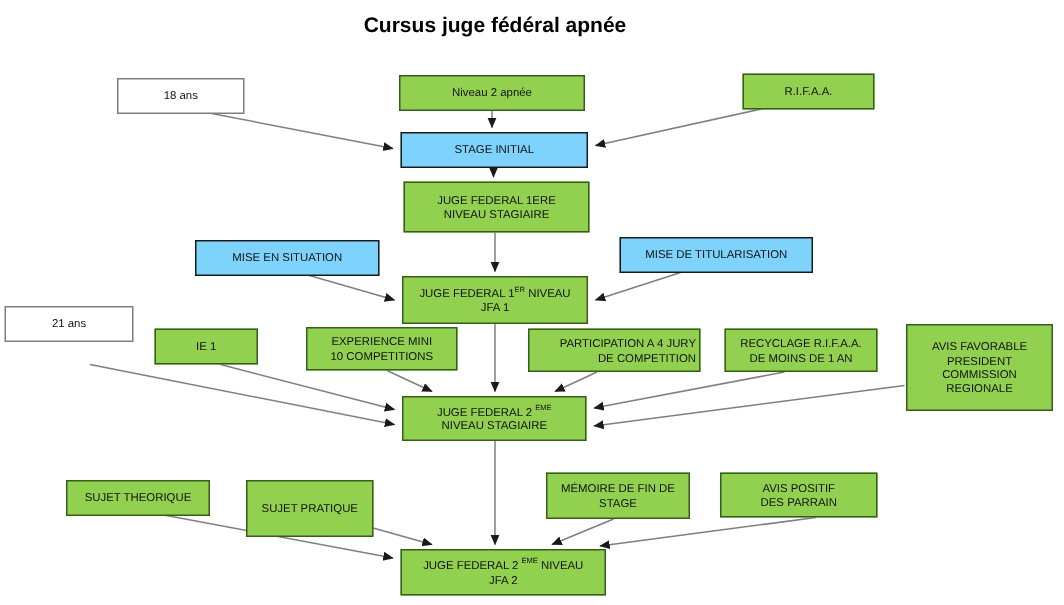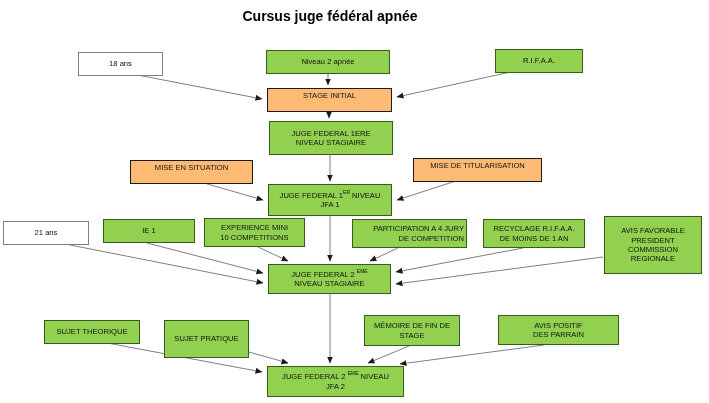--- a/index.html
+++ b/index.html
@@ -13,42 +13,42 @@
   }
   svg.edges{position:absolute;top:0;left:0;width:709px;height:403px;}
   .edge{stroke:#7f7f7f;stroke-width:1;}
   .node{
     position:absolute;box-sizing:border-box;display:flex;flex-direction:column;
     align-items:center;justify-content:center;text-align:center;
     font-size:7.6px;line-height:1.25;letter-spacing:0;padding:11px 2px;
   }
   .node sup{font-size:5px;vertical-align:super;line-height:0;}
   .green{background:#92D050;border:1.3px solid #355e1a;}
-  .yellow{background:#fdba74;border:1.3px solid #1a1a1a;justify-content:flex-end;}
+  .yellow{background:#7dd3fc;border:1.3px solid #1a1a1a;}
   .white{background:#FFFFFF;border:1.3px solid #7f7f7f;}
   
   #n-age18{left:78px;top:52px;width:85px;height:20px;}
   #n-niveau2{left:266px;top:50px;width:124px;height:22px;}
   #n-rifaa{left:495px;top:49px;width:88px;height:22px;}
   #n-stage-initial{left:267px;top:88px;width:125px;height:23px;}
   #n-jf1-stagiaire{left:269px;top:121px;width:124px;height:34px;}
   #n-mise{left:130px;top:160px;width:123px;height:21px;}
   #n-phase{left:413px;top:158px;width:129px;height:21px;}
   #n-jfa1{left:268px;top:184px;width:124px;height:32px;}
-  #n-age21{left:3px;top:221px;width:86px;height:22px;}
-  #n-ie1{left:103px;top:219px;width:92px;height:24px;}
+  #n-age21{left:3px;top:204px;width:86px;height:22px;}
+  #n-ie1{left:103px;top:219px;width:69px;height:24px;}
   #n-experience{left:204px;top:218px;width:101px;height:29px;}
   #n-participation{left:352px;top:219px;width:115px;height:29px;align-items:flex-end;}
   #n-recyclage{left:483px;top:219px;width:102px;height:29px;}
   #n-avis-favorable{left:604px;top:216px;width:98px;height:58px;}
   #n-jf2-stagiaire{left:268px;top:264px;width:123px;height:30px;}
   #n-sujet-theorique{left:44px;top:320px;width:96px;height:22px;}
   #n-sujet-pratique{left:164px;top:320px;width:85px;height:38px;}
   #n-memoire{left:364px;top:315px;width:96px;height:31px;}
-  #n-avis-positif{left:498px;top:315px;width:121px;height:30px;}
+  #n-avis-positif{left:480px;top:315px;width:105px;height:30px;}
   #n-jfa2{left:267px;top:366px;width:137px;height:31px;}
 </style>
 </head>
 <body>
 
 <div id="stage">
 
   <div id="title">Cursus juge fédéral apnée</div>
 
   <svg class="edges" viewBox="0 0 709 403">

